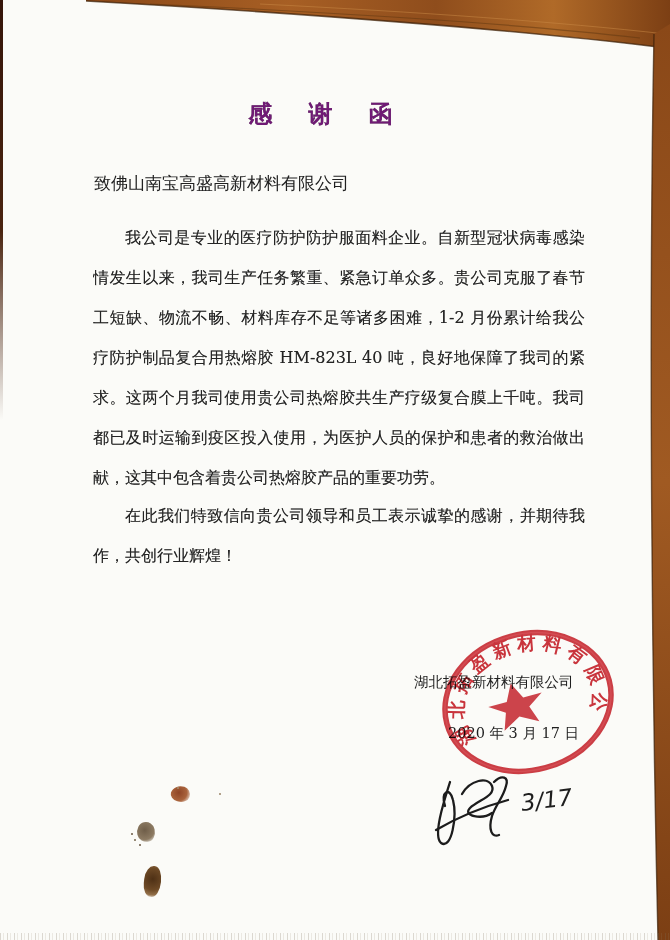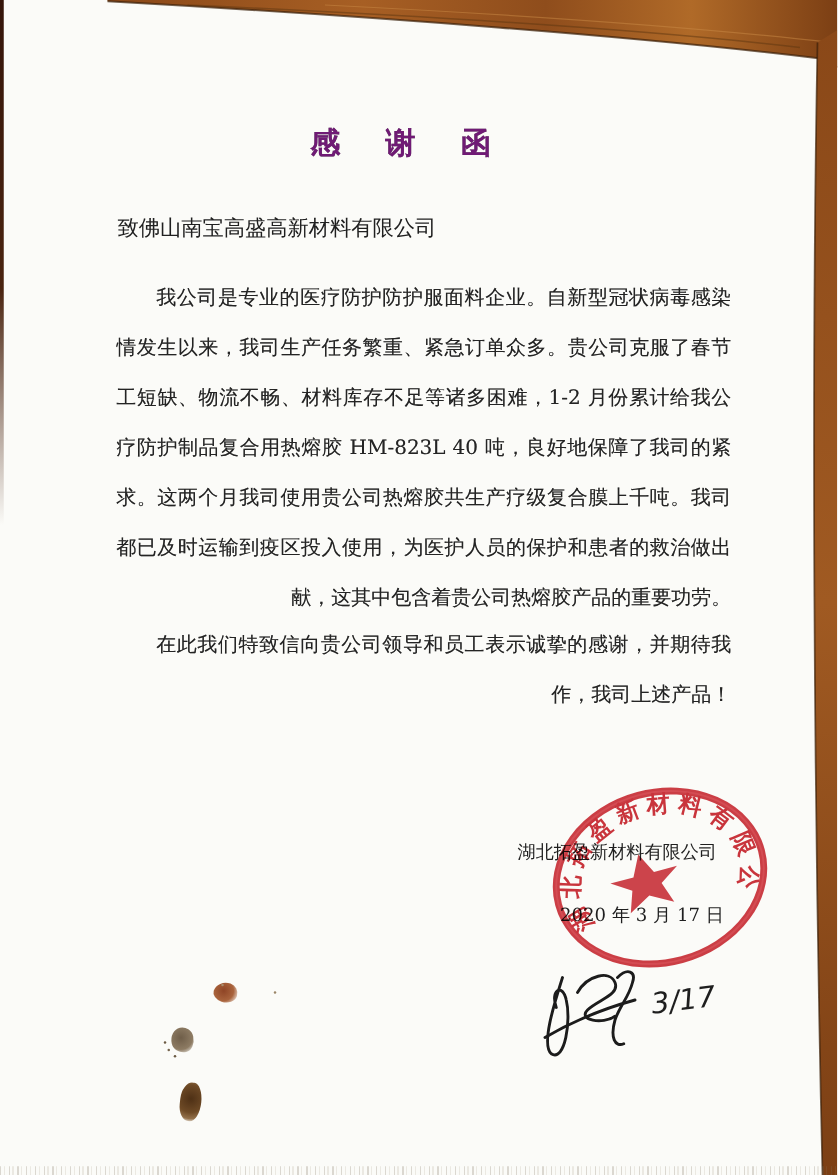--- a/index.html
+++ b/index.html
@@ -38,21 +38,21 @@
   
   .title{
     position:absolute;left:0;top:98px;width:655px;text-align:center;
     font-size:24px;font-weight:bold;letter-spacing:14px;color:#701a75;
     text-shadow:0 0 .5px rgba(0,0,0,.55);
   }
   .salutation{position:absolute;left:94px;top:171px;font-size:17px;line-height:24px;color:#202020;}
   .salutation .co{}
   .para{position:absolute;left:93px;width:492px;font-size:16px;color:#242424;
     text-shadow:0 0 .4px rgba(0,0,0,.4);}
-  .para .line{height:40px;line-height:40px;white-space:nowrap;text-align:right;}
+  .para .line{height:40px;line-height:40px;white-space:nowrap;}
   .para .fill{text-align:justify;text-align-last:justify;white-space:normal;height:40px;overflow:hidden;}
   .para .indent{text-indent:32px;}
   .p1{top:218px;} .p2{top:496px;}
   .signer{position:absolute;left:414px;top:671px;font-size:14.5px;line-height:22px;color:#1f1f1f;}
   .sign-date{position:absolute;left:448px;top:722px;font-size:14.5px;line-height:22px;color:#1f1f1f;}
   
   .seal{position:absolute;left:428px;top:606px;mix-blend-mode:multiply;opacity:.92;}
   .handwriting{position:absolute;left:412px;top:756px;}
 </style>
 </head>
@@ -102,21 +102,21 @@
     <div class="line fill">情发生以来，我司生产任务繁重、紧急订单众多。贵公司克服了春节假期、员</div>
     <div class="line fill">工短缺、物流不畅、材料库存不足等诸多困难，1-2 月份累计给我公司发运了医</div>
     <div class="line fill">疗防护制品复合用热熔胶 HM-823L  40 吨，良好地保障了我司的紧急生产需</div>
     <div class="line fill">求。这两个月我司使用贵公司热熔胶共生产疗级复合膜上千吨。我司上述产品</div>
     <div class="line fill">都已及时运输到疫区投入使用，为医护人员的保护和患者的救治做出了重大贡</div>
     <div class="line">献，这其中包含着贵公司热熔胶产品的重要功劳。</div>
   </div>
 
   <div class="para p2">
     <div class="line fill indent">在此我们特致信向贵公司领导和员工表示诚挚的感谢，并期待我们长期合</div>
-    <div class="line">作，我司上述产品！</div>
+    <div class="line">作，共创行业辉煌！</div>
   </div>
 
   <div class="signer">湖北拓盈新材料有限公司</div>
   <div class="sign-date">2020 年 3 月 17 日</div>
 
   <svg class="seal" width="200" height="192" viewBox="-100 -96 200 192">
     <g transform="rotate(-15)">
       <ellipse cx="0" cy="0" rx="84" ry="68" fill="none" stroke="#c8232c" stroke-width="5.5" opacity=".95"></ellipse>
       <ellipse cx="0" cy="0" rx="84" ry="68" fill="none" stroke="#e0555c" stroke-width="1.5" opacity=".4"></ellipse>
       <path id="sealArc" d="M -57.2 26 A 66 52 0 1 1 57.2 26" fill="none"></path>

